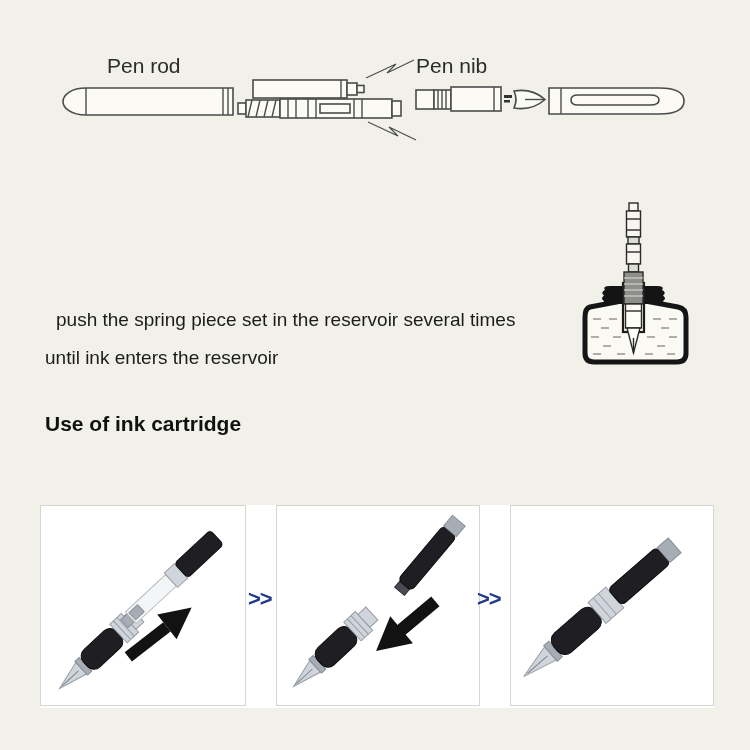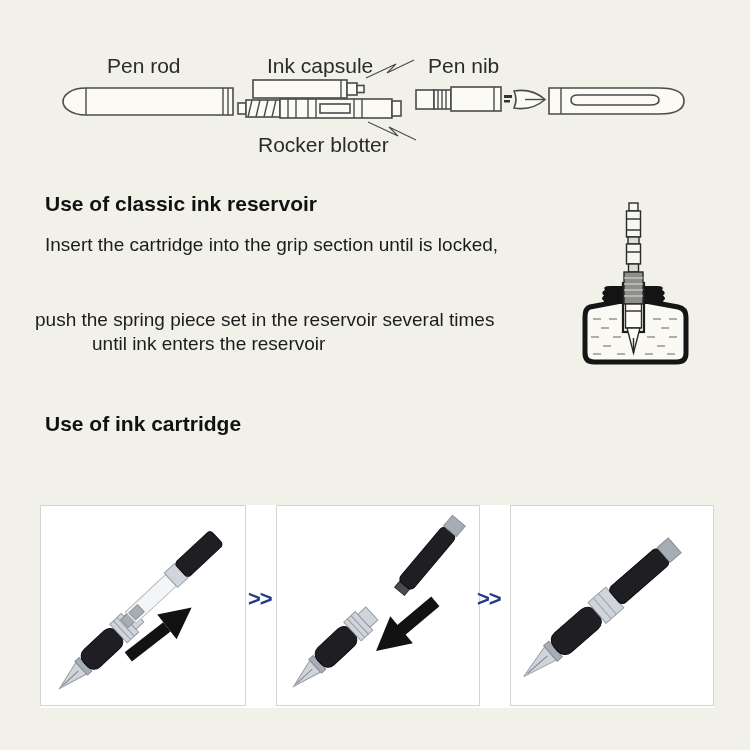--- a/index.html
+++ b/index.html
@@ -90,28 +90,24 @@
       <line x1="545" y1="99.5" x2="525" y2="99.5"></line>
     </g>
     <g class="ln">
       <path d="M549 88 L659 88 Q684 88 684 101 Q684 114 659 114 L549 114 Z"></path>
       <line x1="561" y1="88" x2="561" y2="114"></line>
       <path d="M578 95 L650 95 Q659 95 659 100 Q659 105 650 105 L578 105 Q571 105 571 100 Q571 95 578 95 Z"></path>
     </g>
   </svg>
 
   <div class="abs part-label" style="left:107px;top:54px;">Pen rod</div>
-  <div class="abs part-label" style="left:267px;top:54px;">Ink capsule</div>
-  <div class="abs part-label" style="left:428px;top:54px;">Pen nib</div>
-  <div class="abs part-label" style="left:258px;top:133px;">Rocker blotter</div>
-
-  <div class="abs heading" style="left:45px;top:192px;">Use of classic ink reservoir</div>
-  <div class="abs bodyline" style="left:45px;top:234px;">Insert the cartridge into the grip section until is locked,</div>
-  <div class="abs bodyline" style="left:35px;top:309px;">push the spring piece set in the reservoir several times</div>
-  <div class="abs bodyline" style="left:45px;top:333px;margin-left:47px;">until ink enters the reservoir</div>
+  <div class="abs part-label" style="left:416px;top:54px;">Pen nib</div>
+
+  <div class="abs bodyline" style="left:56px;top:309px;">push the spring piece set in the reservoir several times</div>
+  <div class="abs bodyline" style="left:45px;top:347px;">until ink enters the reservoir</div>
 
   <svg class="bottle-svg" width="175" height="185" viewBox="0 0 175 185">
     <path d="M17 115 L46 109.5 L75 109.5 L105 115 Q113 116.5 113 125 L113 161 Q113 170 104 170 L21 170 Q12 170 12 161 L12 125 Q12 116.5 17 115 Z" fill="#faf9f3" stroke="#151515" stroke-width="5" stroke-linejoin="round"></path>
     <g stroke="#8f8f89" stroke-width="1.4">
       <line x1="20" y1="127" x2="28" y2="127"></line>
         <line x1="36" y1="127" x2="44" y2="127"></line>
       <line x1="80" y1="127" x2="88" y2="127"></line>
         <line x1="96" y1="127" x2="104" y2="127"></line>
       <line x1="28" y1="136" x2="36" y2="136"></line>
         <line x1="88" y1="136" x2="96" y2="136"></line>

